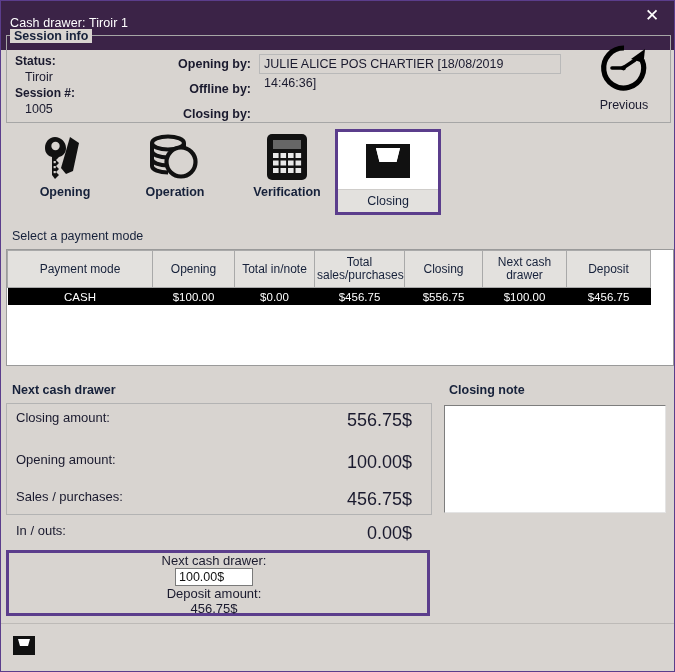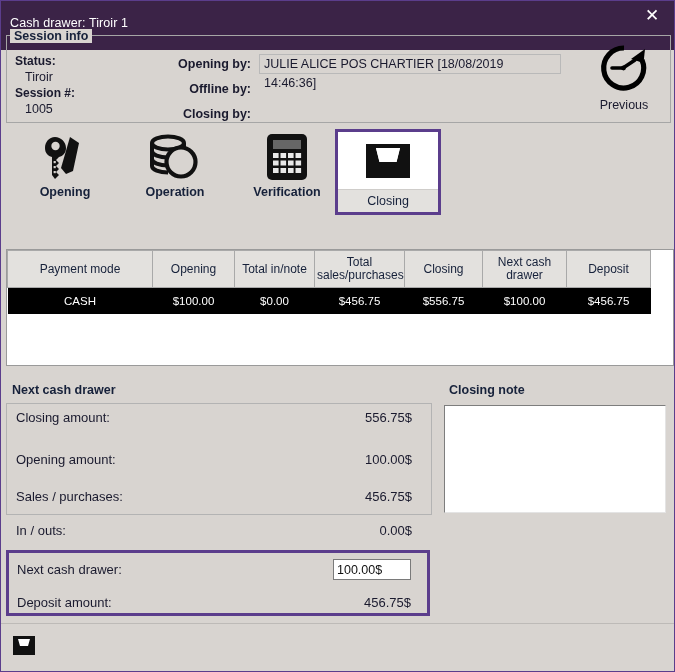--- a/index.html
+++ b/index.html
@@ -101,50 +101,50 @@
      background:#ffffff;border:1px solid #9a9a9a;}
   table.pm{border-collapse:collapse;width:643px;table-layout:fixed;
      position:absolute;left:6px;top:249px;}
   table.pm th{
     background:#e3e1de;border:1px solid #a9a9a9;
     font-weight:normal;font-size:12px;color:#16213a;
     height:36px;vertical-align:middle;padding:0 2px;line-height:13px;
   }
   table.pm td{
     background:#000000;color:#ffffff;text-align:center;
-    font-size:11.5px;height:26px;padding:0;border:none;
+    font-size:11.5px;height:17px;padding:0;border:none;
   }
   table.pm td.first{text-align:center;}
   .pm-blank{
     position:absolute;left:649px;top:249px;width:21px;height:60px;background:#ffffff;
   }
 
   
   #ncd-label{left:7px;top:382px;}
   #ncd-frame{left:5px;top:402px;width:424px;height:110px;
      border:1px solid #b3b3b3;background:#d8d4d0;}
   .amt-row{
     position:absolute;left:7px;width:420px;height:34px;
     display:flex;align-items:flex-start;justify-content:space-between;
     box-sizing:border-box;padding:0 16px 0 8px;font-size:13px;
   }
   #row-closing{top:409px;}
   #row-opening{top:451px;}
   #row-sales{top:488px;}
   #row-inouts{top:522px;}
-  .amt-row .val{font-size:13px;}
+  .amt-row .val{font-size:18px;}
 
   .ncd-highlight{
     position:absolute;left:5px;top:549px;width:424px;height:66px;
     border:3px solid #5b3d8c;box-sizing:border-box;background:#d8d4d0;
   }
   .hl-row{
     position:absolute;left:0;width:100%;height:33px;box-sizing:border-box;
-    display:flex;align-items:center;justify-content:space-between;
-    padding:0 16px 0 8px;font-size:13px;
+    display:flex;align-items:center;justify-content:flex-start;
+    padding:0 16px 0 8px;font-size:13px;flex-direction:column;
   }
   #row-next{top:0;}
   #row-deposit{top:33px;}
   .ncd-input{
     width:78px;height:21px;box-sizing:border-box;
     border:1px solid #7a7a7a;background:#ffffff;
     font-family:"Liberation Sans",sans-serif;font-size:12.5px;
     padding:0 3px;color:#111;
   }
 
@@ -277,20 +277,21 @@
           <path d="M5 23 L18.5 23 L21 28.5 L33 28.5 L35.5 23 L49 23 L49 12 L49 39 L5 39 Z" fill="#111"></path>
           <path d="M5 23 L18.5 23 L21 28.5 L33 28.5 L35.5 23 L49 23 L49 23 L5 23 Z" fill="#111"></path>
           <path d="M8 23 L18.5 23 L21 28.5 L33 28.5 L35.5 23 L46 23" fill="none" stroke="#111" stroke-width="0"></path>
           <path d="M15 9 L39 9 L35.5 23 L18.5 23 Z" fill="#ffffff"></path>
         </svg>
       </div>
       <div class="lab">Closing</div>
     </div>
   </div>
 
+  <div class="group-label" id="payment-label">Select a payment mode</div>
   <div class="groupbox" id="payment-frame"></div>
   <div class="pm-blank"></div>
 
   <table class="pm">
     <colgroup>
       <col style="width:145px">
         <col style="width:82px">
         <col style="width:80px">
       <col style="width:90px">
         <col style="width:78px">

